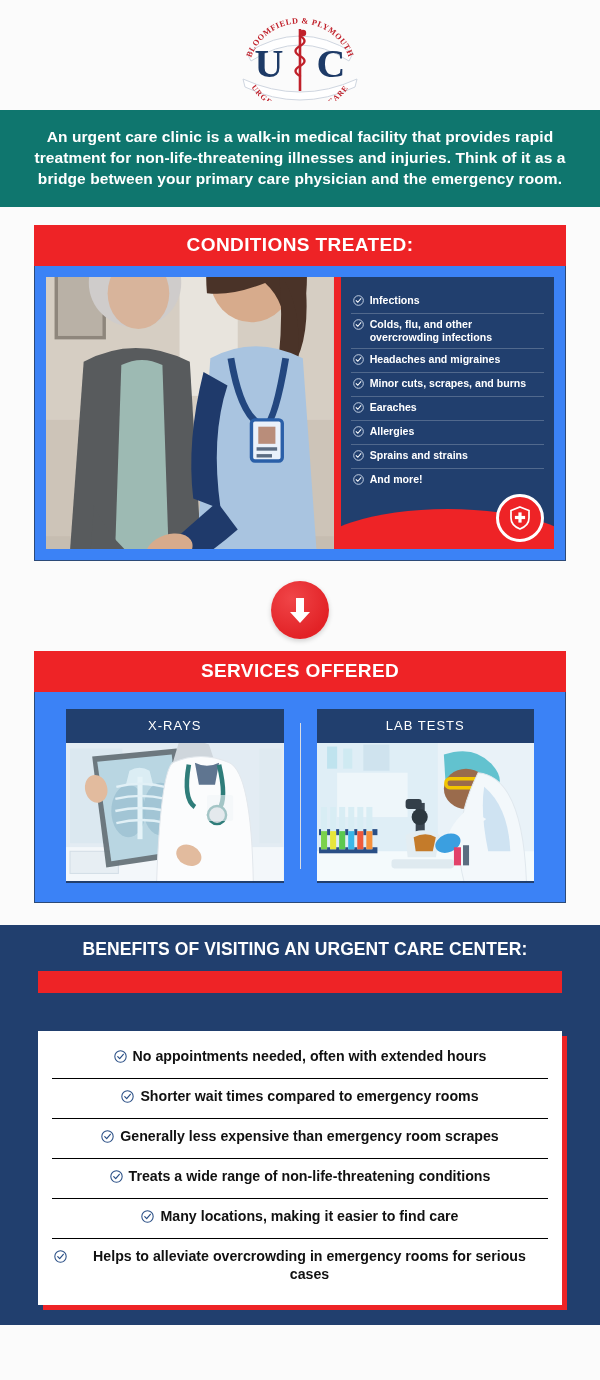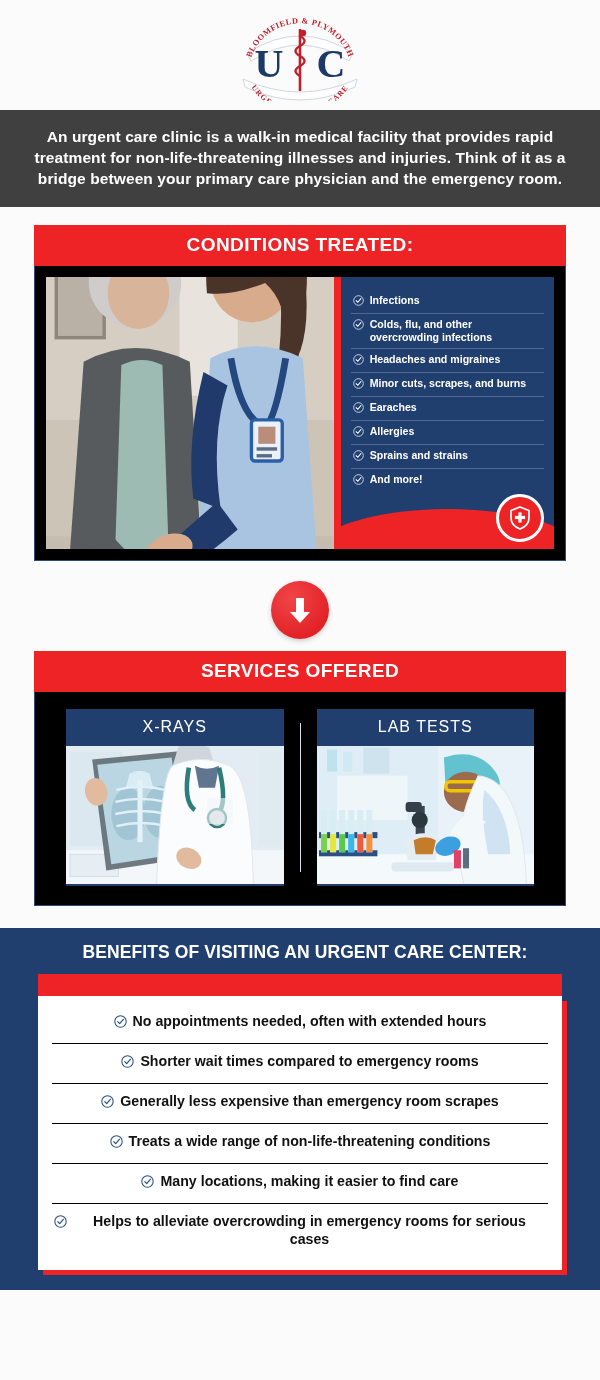--- a/index.html
+++ b/index.html
@@ -11,35 +11,35 @@
     position:relative;
   }
   .page{width:600px;height:1380px;position:relative;background:#fbfbfb;}
 
   
   .logo-band{height:110px;display:flex;align-items:center;justify-content:center;background:#fbfbfb;}
   .logo{width:150px;height:92px;position:relative;}
 
   
   .intro{
-    background:#404040;color:#fff;
+    background:#0f766e;color:#fff;
     padding:16px 26px 18px 26px;
     text-align:center;
     font-size:15.5px;line-height:1.36;font-weight:bold;letter-spacing:.1px;
   }
 
   
   .sec-wrap{padding:18px 34px 8px 34px;border-radius:14px;}
   .sec-band{
     background:#ee2326;color:#fff;text-align:center;
     font-size:19px;font-weight:bold;letter-spacing:.4px;
     padding:9px 0 10px 0;
   }
   .sec-body{
-    background:#000000;border:1px solid #2c4a78;border-top:none;
+    background:#3b82f6;border:1px solid #2c4a78;border-top:none;
     padding:11px;box-sizing:border-box;
   }
 
   
   .cond-row{display:flex;height:272px;}
   .cond-photo{width:calc(58% - 7px);position:relative;overflow:hidden;background:#cfc6bb;}
   .cond-redstrip{width:7px;background:#ee2326;}
   .cond-list{
     flex:1;background:#213f6e;position:relative;overflow:hidden;
     padding:13px 10px 0 10px;box-sizing:border-box;
@@ -69,33 +69,33 @@
     display:flex;align-items:center;justify-content:center;
     box-shadow:0 2px 5px rgba(0,0,0,.18);
   }
 
   
   .svc-row{display:flex;gap:0;padding:6px 4px 8px 4px;}
   .svc-col{flex:1;padding:0 16px;box-sizing:border-box;}
   .svc-divider{width:1px;background:#d9dde4;margin:14px 0;}
   .svc-head{
     background:#213f6e;color:#fff;text-align:center;
-    font-size:16px;letter-spacing:1px;padding:9px 0 10px 0;
+    font-size:13px;letter-spacing:1px;padding:9px 0 10px 0;
   }
   .svc-photo{height:138px;border-bottom:2px solid #213f6e;position:relative;overflow:hidden;background:#e9eef3;}
 
   
   .ben-band{background:#213f6e;padding:14px 0 20px 0;margin-top:14px;}
   .ben-title{
     color:#fff;text-align:center;font-size:17.5px;font-weight:bold;
     letter-spacing:.1px;padding:0 4px 11px 14px;
   }
   .ben-card-pos{position:relative;margin:0 38px 0 38px;}
   .ben-redbar{background:#ee2326;height:22px;}
-  .ben-card{background:#fff;padding:8px 14px 12px 14px;box-shadow:5px 5px 0 0 #ee2326;}
+  .ben-card{background:#fff;padding:8px 14px 12px 14px;box-shadow:5px 5px 0 0 #ee2326;margin-top:38px;}
   .ben-item{
     display:flex;align-items:flex-start;justify-content:center;gap:6px;
     color:#111;font-size:14.2px;line-height:1.26;font-weight:bold;
     padding:9px 2px 10px 2px;text-align:center;
   }
   .ben-item + .ben-item{border-top:1px solid #000000;}
   .ben-item .ck{flex:0 0 auto;margin-top:2px;}
 
   .sr{position:absolute;width:1px;height:1px;overflow:hidden;clip:rect(0 0 0 0);}
 </style>

